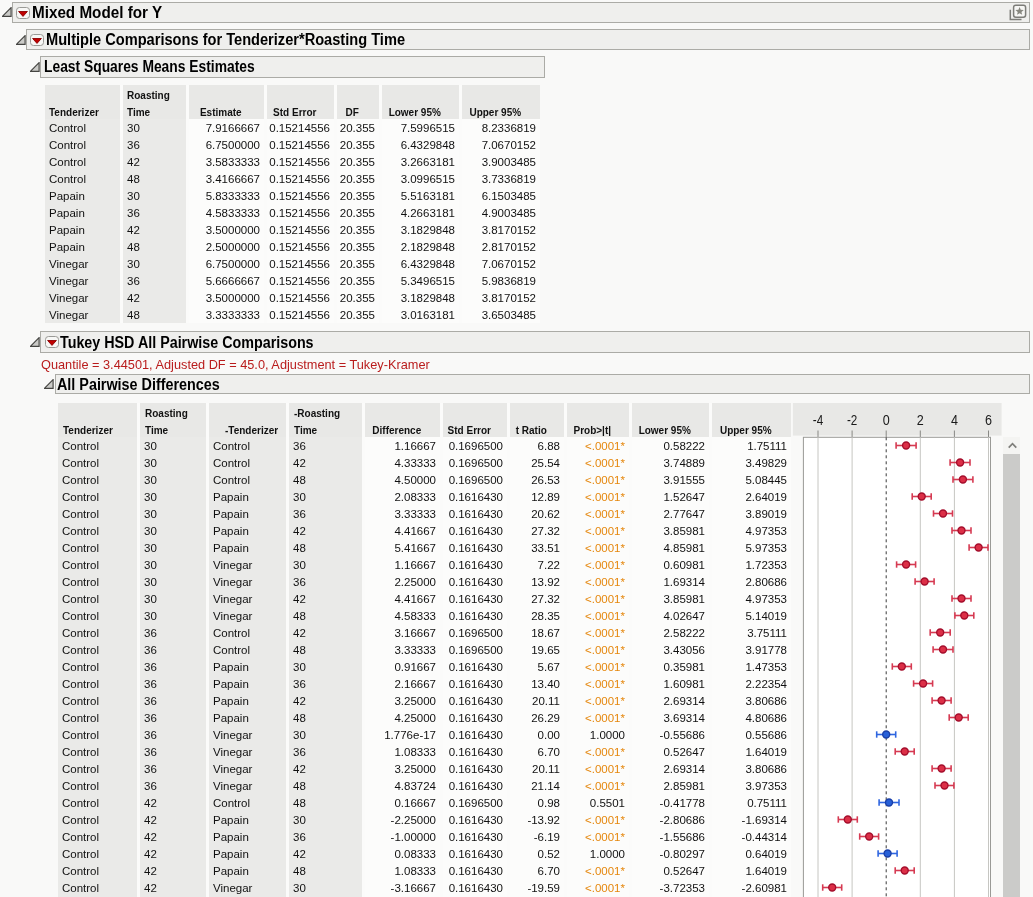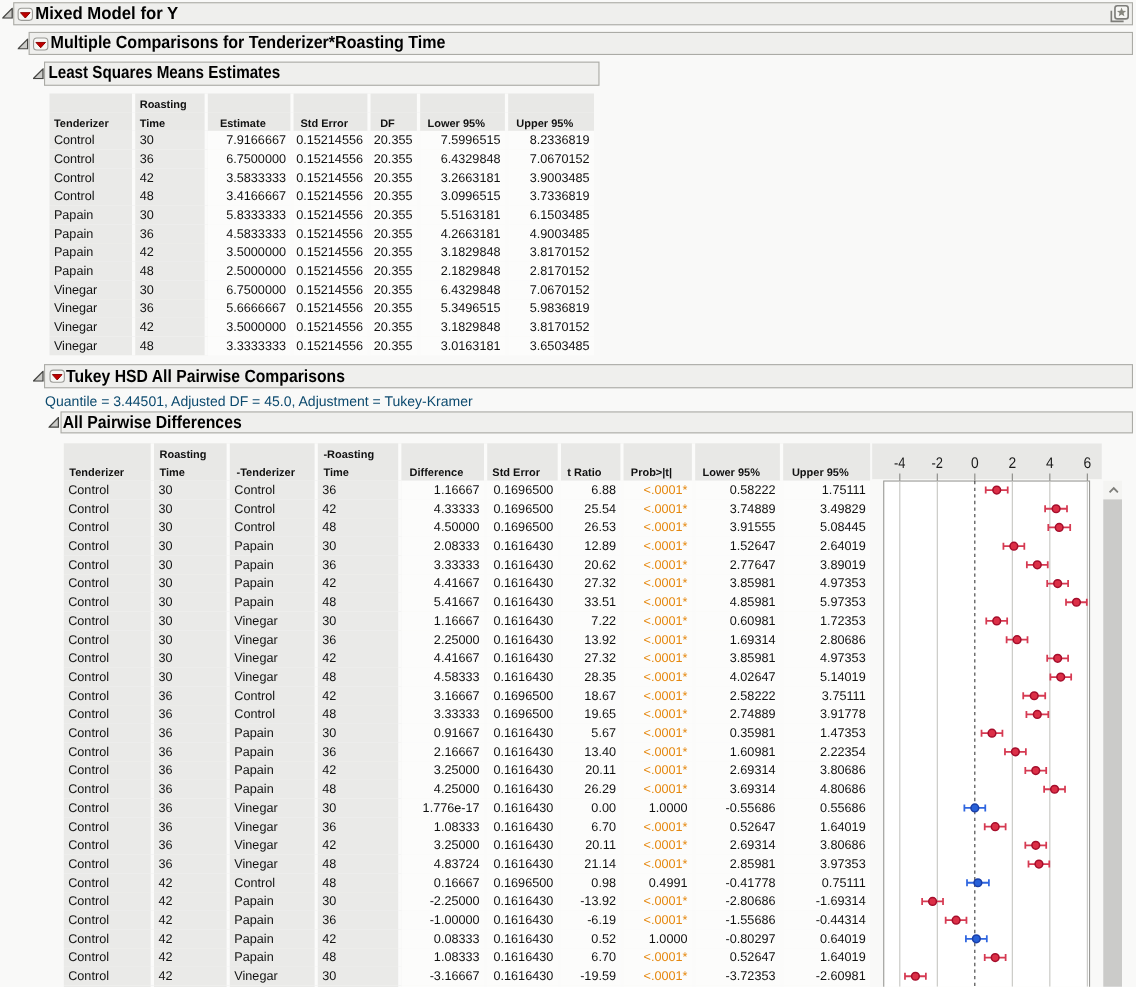--- a/index.html
+++ b/index.html
@@ -190,21 +190,21 @@
 
 <div class="bar" style="left:40px;top:331px;width:990px;height:21.5px;"></div>
 <svg style="position:absolute;left:29.8px;top:336.5px" width="10" height="10" viewBox="0 0 10 10">
     <polygon points="9.1,0.6 9.1,9.4 0.4,9.4" fill="#cbcbc8" stroke="#454542" stroke-width="1.15"></polygon>
   </svg>
 <div style="position:absolute;left:44.5px;top:336px;width:14px;height:12px;background:#f7f7f5;border:1px solid #9a9a96;border-radius:3.5px"></div>
 <svg style="position:absolute;left:46.8px;top:339.7px" width="10" height="6" viewBox="0 0 10 6">
     <polygon points="0.6,0.5 9.4,0.5 5,5.4" fill="#c00000" stroke="#8c0000" stroke-width="0.9"></polygon>
   </svg>
 <div class="bartitle" style="left:60px;top:331.5px;transform:scaleX(0.894);">Tukey HSD All Pairwise Comparisons</div>
-<div style="position:absolute;left:41px;top:357px;font-size:12.75px;color:#0c4a6e;">Quantile = 3.44501, Adjusted DF = 45.0, Adjustment = Tukey-Kramer</div>
+<div style="position:absolute;left:41px;top:357px;font-size:12.75px;color:#b91c1c;">Quantile = 3.44501, Adjusted DF = 45.0, Adjustment = Tukey-Kramer</div>
 
 <div class="bar" style="left:54.5px;top:374.3px;width:975.5px;height:20px;"></div>
 <svg style="position:absolute;left:43.7px;top:379px" width="10" height="10" viewBox="0 0 10 10">
     <polygon points="9.1,0.6 9.1,9.4 0.4,9.4" fill="#cbcbc8" stroke="#454542" stroke-width="1.15"></polygon>
   </svg>
 <div class="bartitle" style="left:57px;top:373.8px;transform:scaleX(0.897);">All Pairwise Differences</div>
 
 <table style="position:absolute;left:58px;top:403px;width:733px;">
 <colgroup>
 <col style="width:82px">
@@ -227,21 +227,21 @@
         <th></th>
         <th></th>
         <th></th>
         <th></th>
         <th></th>
         <th></th>
       </tr>
 <tr>
         <th class="l" style="padding-left:5px">Tenderizer</th>
         <th class="l" style="padding-left:5px">Time</th>
-        <th class="l" style="padding-left:6px">-Tenderizer</th>
+        <th class="l" style="padding-left:16px">-Tenderizer</th>
         <th class="l" style="padding-left:5px">Time</th>
         <th class="n">Difference</th>
         <th class="n">Std Error</th>
         <th class="n">t Ratio</th>
         <th class="n">Prob&gt;|t|</th>
         <th class="n">Lower 95%</th>
         <th class="n">Upper 95%</th>
       </tr>
 <tr>
         <td class="g l">Control</td>
@@ -389,21 +389,21 @@
       </tr>
 <tr>
         <td class="g l">Control</td>
         <td class="g l">36</td>
         <td class="g l">Control</td>
         <td class="g l">48</td>
         <td class="n">3.33333</td>
         <td class="n">0.1696500</td>
         <td class="n">19.65</td>
         <td class="n o">&lt;.0001*</td>
-        <td class="n">2.74889</td>
+        <td class="n">3.43056</td>
         <td class="n">3.91778</td>
       </tr>
 <tr>
         <td class="g l">Control</td>
         <td class="g l">36</td>
         <td class="g l">Papain</td>
         <td class="g l">30</td>
         <td class="n">0.91667</td>
         <td class="n">0.1616430</td>
         <td class="n">5.67</td>
@@ -496,21 +496,21 @@
         <td class="n">3.97353</td>
       </tr>
 <tr>
         <td class="g l">Control</td>
         <td class="g l">42</td>
         <td class="g l">Control</td>
         <td class="g l">48</td>
         <td class="n">0.16667</td>
         <td class="n">0.1696500</td>
         <td class="n">0.98</td>
-        <td class="n">0.4991</td>
+        <td class="n">0.5501</td>
         <td class="n">-0.41778</td>
         <td class="n">0.75111</td>
       </tr>
 <tr>
         <td class="g l">Control</td>
         <td class="g l">42</td>
         <td class="g l">Papain</td>
         <td class="g l">30</td>
         <td class="n">-2.25000</td>
         <td class="n">0.1616430</td>

